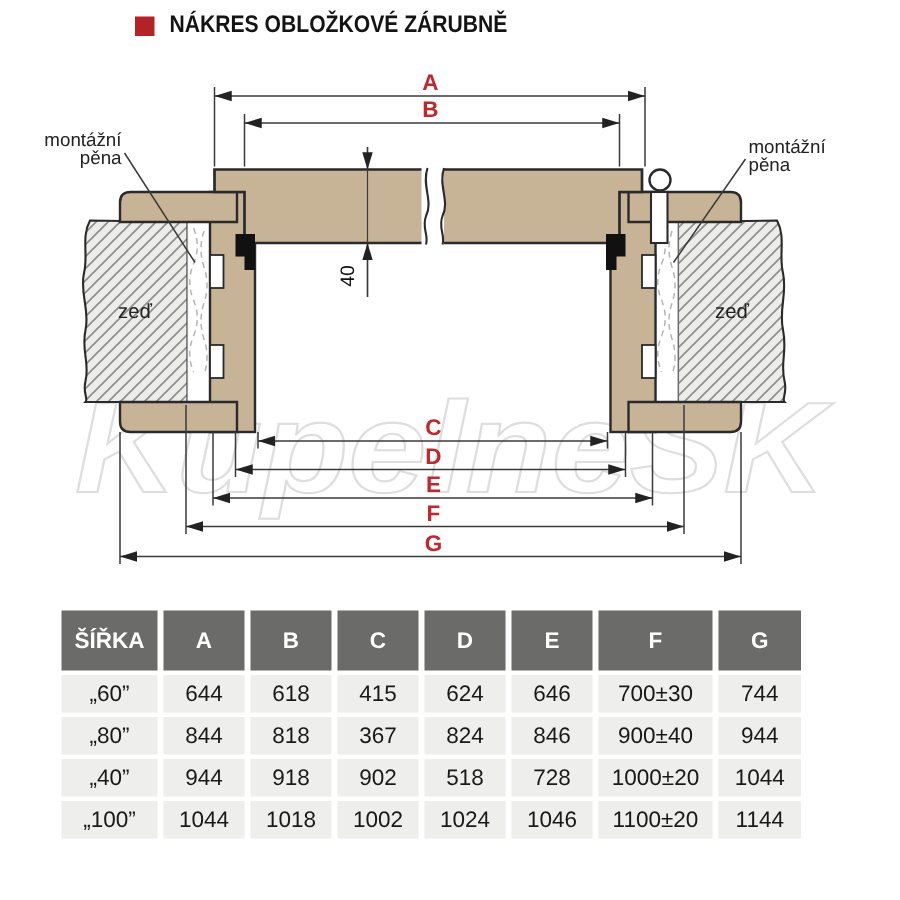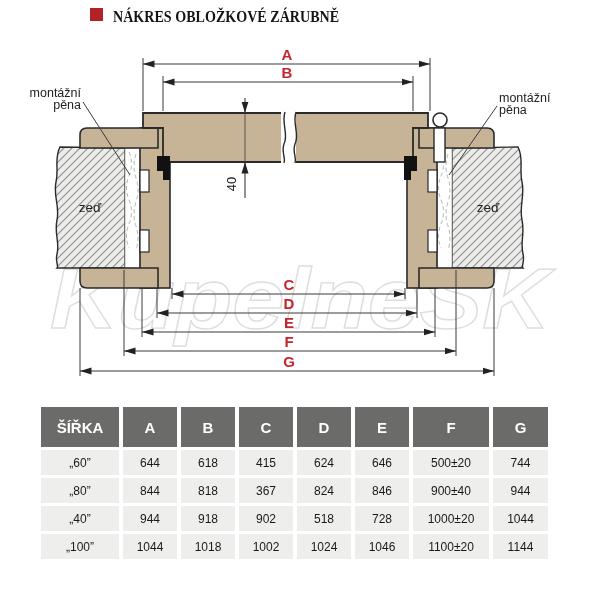--- a/index.html
+++ b/index.html
@@ -1,21 +1,21 @@
 <!DOCTYPE html>
 <html><head>
 <meta charset="utf-8">
 <style>
   html,body{margin:0;padding:0;background:#ffffff;}
   #stage{
     position:relative;width:600px;height:600px;background:#ffffff;overflow:hidden;
     font-family:"Liberation Sans",sans-serif;color:#111;
   }
   
-  #title-row{position:absolute;left:90px;top:8px;display:flex;align-items:flex-start;gap:10px;font-family:Liberation Serif, serif;}
+  #title-row{position:absolute;left:90px;top:8px;display:flex;align-items:center;gap:10px;}
   #title-bullet{width:13px;height:13px;background:#b22226;flex:0 0 auto;}
   #title-text{
     font-size:16px;font-weight:700;letter-spacing:0px;white-space:nowrap;
     display:inline-block;transform:scaleX(.88);transform-origin:left center;color:#141414;
   }
   
   #diagram{position:absolute;left:0;top:36px;}
   .dimtxt{font:700 15px "Liberation Sans",sans-serif;}
   .smalltxt{font:400 12.5px "Liberation Sans",sans-serif;fill:#222;}
   .walltxt{font:400 13.5px "Liberation Sans",sans-serif;fill:#222;}
@@ -24,24 +24,24 @@
   
   #size-table{
     position:absolute;left:37px;top:404px;border-collapse:separate;border-spacing:4px 3px;
     table-layout:fixed;
   }
   #size-table th{
     background:#6b6b69;color:#ffffff;font-weight:700;font-size:15px;height:40px;
     text-align:center;vertical-align:middle;padding:0;
   }
   #size-table td{
-    background:#eeeeec;color:#191919;font-weight:400;font-size:12px;height:25px;
+    background:#eeeeec;color:#191919;font-weight:400;font-size:15px;height:25px;
     text-align:center;vertical-align:middle;padding:0;white-space:nowrap;
   }
-  .c0{width:78px}.c1{width:54px}.c2{width:54px}.c3{width:54px}
+  .c0{width:64px}.c1{width:54px}.c2{width:54px}.c3{width:54px}
   .c4{width:54px}.c5{width:54px}.c6{width:76px}.c7{width:55px}
 </style>
 </head>
 <body>
 
 <div id="stage">
 
   <div id="title-row">
     <span id="title-bullet"></span>
     <span id="title-text">NÁKRES OBLOŽKOVÉ ZÁRUBNĚ</span>
@@ -172,21 +172,21 @@
       </tr>
     </thead>
     <tbody>
       <tr>
         <td>„60”</td>
         <td>644</td>
         <td>618</td>
         <td>415</td>
         <td>624</td>
         <td>646</td>
-        <td>500±20</td>
+        <td>700±30</td>
         <td>744</td>
       </tr>
       <tr>
         <td>„80”</td>
         <td>844</td>
         <td>818</td>
         <td>367</td>
         <td>824</td>
         <td>846</td>
         <td>900±40</td>

